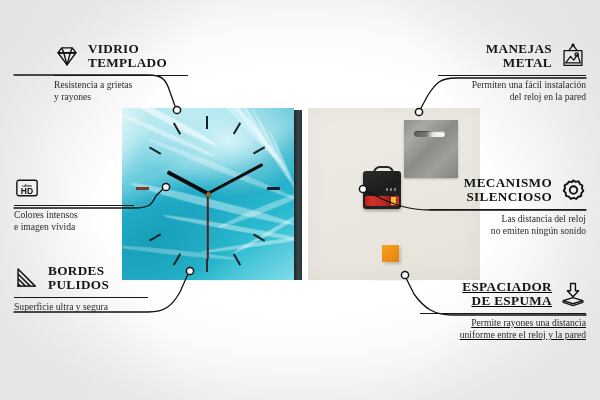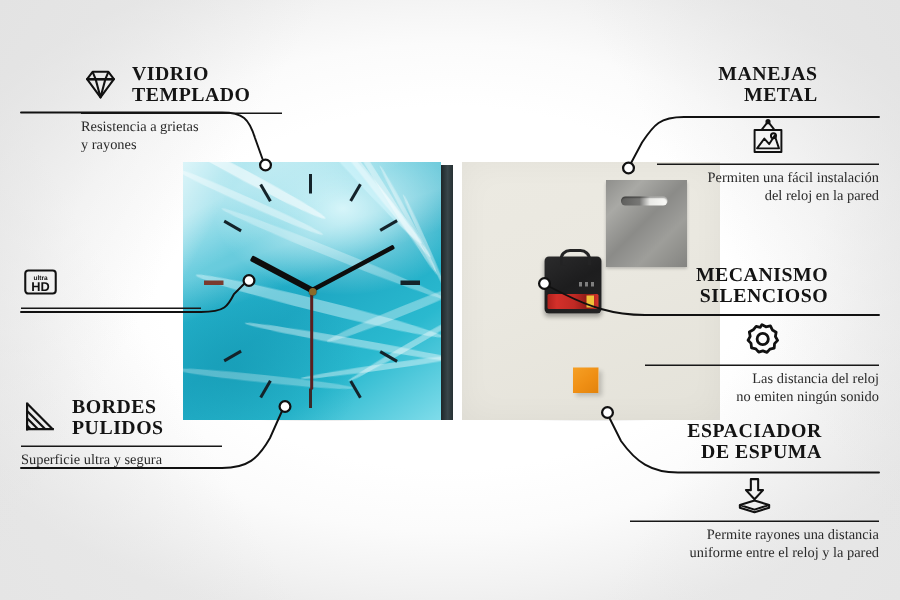--- a/index.html
+++ b/index.html
@@ -78,21 +78,21 @@
     background:repeating-linear-gradient(90deg,#7e7e7e 0 2px,transparent 2px 4px);}
   .foam{position:absolute;left:74px;top:137px;width:17px;height:17px;
     background:linear-gradient(140deg,#f6a025 0%,#ef8f14 55%,#e2830c 100%);
     box-shadow:2px 2px 3px rgba(0,0,0,.18);}
 
   
   .leader{position:absolute;left:0;top:0;width:600px;height:400px;pointer-events:none;}
 
   .callout{position:absolute;}
   .callout .head{display:flex;align-items:center;gap:8px;}
-  .callout.right .head{flex-direction:column;justify-content:flex-end;}
+  .callout.right .head{flex-direction:row;justify-content:flex-end;}
   .ttl{font-family:"Liberation Serif",serif;font-weight:700;color:#141414;
     font-size:13.2px;line-height:14.4px;letter-spacing:.35px;text-transform:uppercase;
     white-space:pre-line;}
   .callout.left .ttl{text-align:left;}
   .callout.right .ttl{text-align:right;}
   .rule{height:1.4px;background:#171717;margin-top:4px;}
   .sub{font-family:"Liberation Serif",serif;color:#2a2a2a;font-size:9.6px;
     line-height:11.4px;margin-top:3px;white-space:pre-line;}
   .callout.right .sub{text-align:right;}
 
@@ -212,20 +212,22 @@
 
   <div class="callout left" style="left:14px;top:175px;width:120px;">
     <div class="head">
       <svg class="icon" viewBox="0 0 32 32">
         <rect x="3.5" y="6.5" width="25" height="19" rx="2.5" fill="none" stroke="#111" stroke-width="1.7"></rect>
         <text x="16" y="14.6" font-family="Liberation Sans, sans-serif" font-size="5.4" font-weight="bold" text-anchor="middle" fill="#111">ultra</text>
         <text x="16" y="23.2" font-family="Liberation Sans, sans-serif" font-size="10.5" font-weight="bold" text-anchor="middle" fill="#111">HD</text>
       </svg>
     </div>
     <div class="rule"></div>
+    <div class="sub">Colores intensos
+e imagen vívida</div>
   </div>
 
   <div class="callout left" style="left:14px;top:264px;width:134px;">
     <div class="head">
       <svg class="icon" viewBox="0 0 32 32">
         <g stroke="#111" stroke-width="1.8" stroke-linecap="butt">
           <line x1="5" y1="5" x2="26" y2="26"></line>
           <line x1="5" y1="11" x2="20" y2="26"></line>
           <line x1="5" y1="17" x2="14" y2="26"></line>
           <line x1="5" y1="23" x2="8" y2="26"></line>
@@ -271,21 +273,21 @@
                    L11.2 5.6 L14.6 6.4 Z"></path>
           <circle cx="16.6" cy="16" r="4.6"></circle>
         </g>
       </svg>
     </div>
     <div class="rule"></div>
     <div class="sub">Las distancia del reloj
 no emiten ningún sonido</div>
   </div>
 
-  <div class="callout right" style="left:420px;top:280px;width:166px;">
+  <div class="callout right" style="left:420px;top:280px;width:166px;text-decoration:underline;">
     <div class="head">
       <div class="ttl">ESPACIADOR
 DE ESPUMA</div>
       <svg class="icon" viewBox="0 0 32 32">
         <g fill="none" stroke="#111" stroke-width="1.7" stroke-linejoin="round">
           <path d="M13 3 L19 3 L19 12 L23 12 L16 19.5 L9 12 L13 12 Z"></path>
           <path d="M16 20.5 L28 24.2 L16 28 L4 24.2 Z"></path>
           <path d="M4 24.2 L4 26.4 L16 30.2 L28 26.4 L28 24.2"></path>
         </g>
       </svg>

